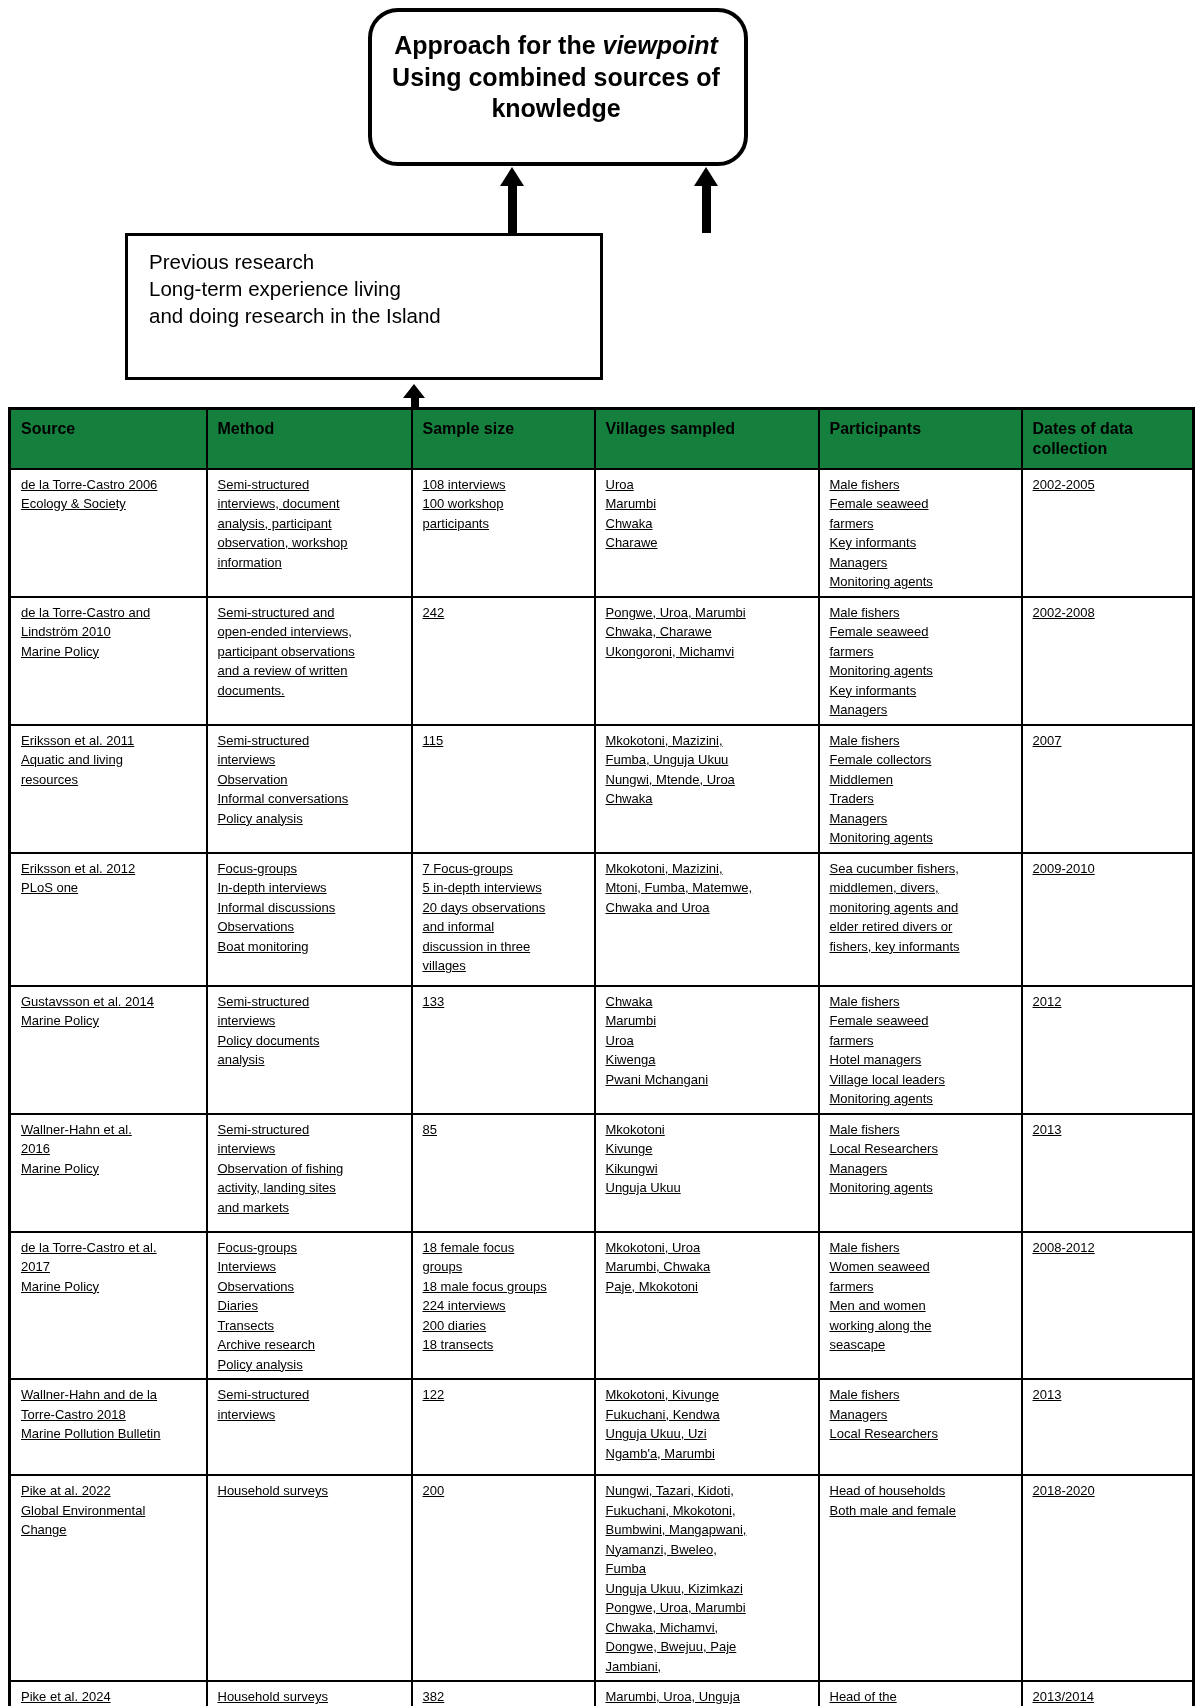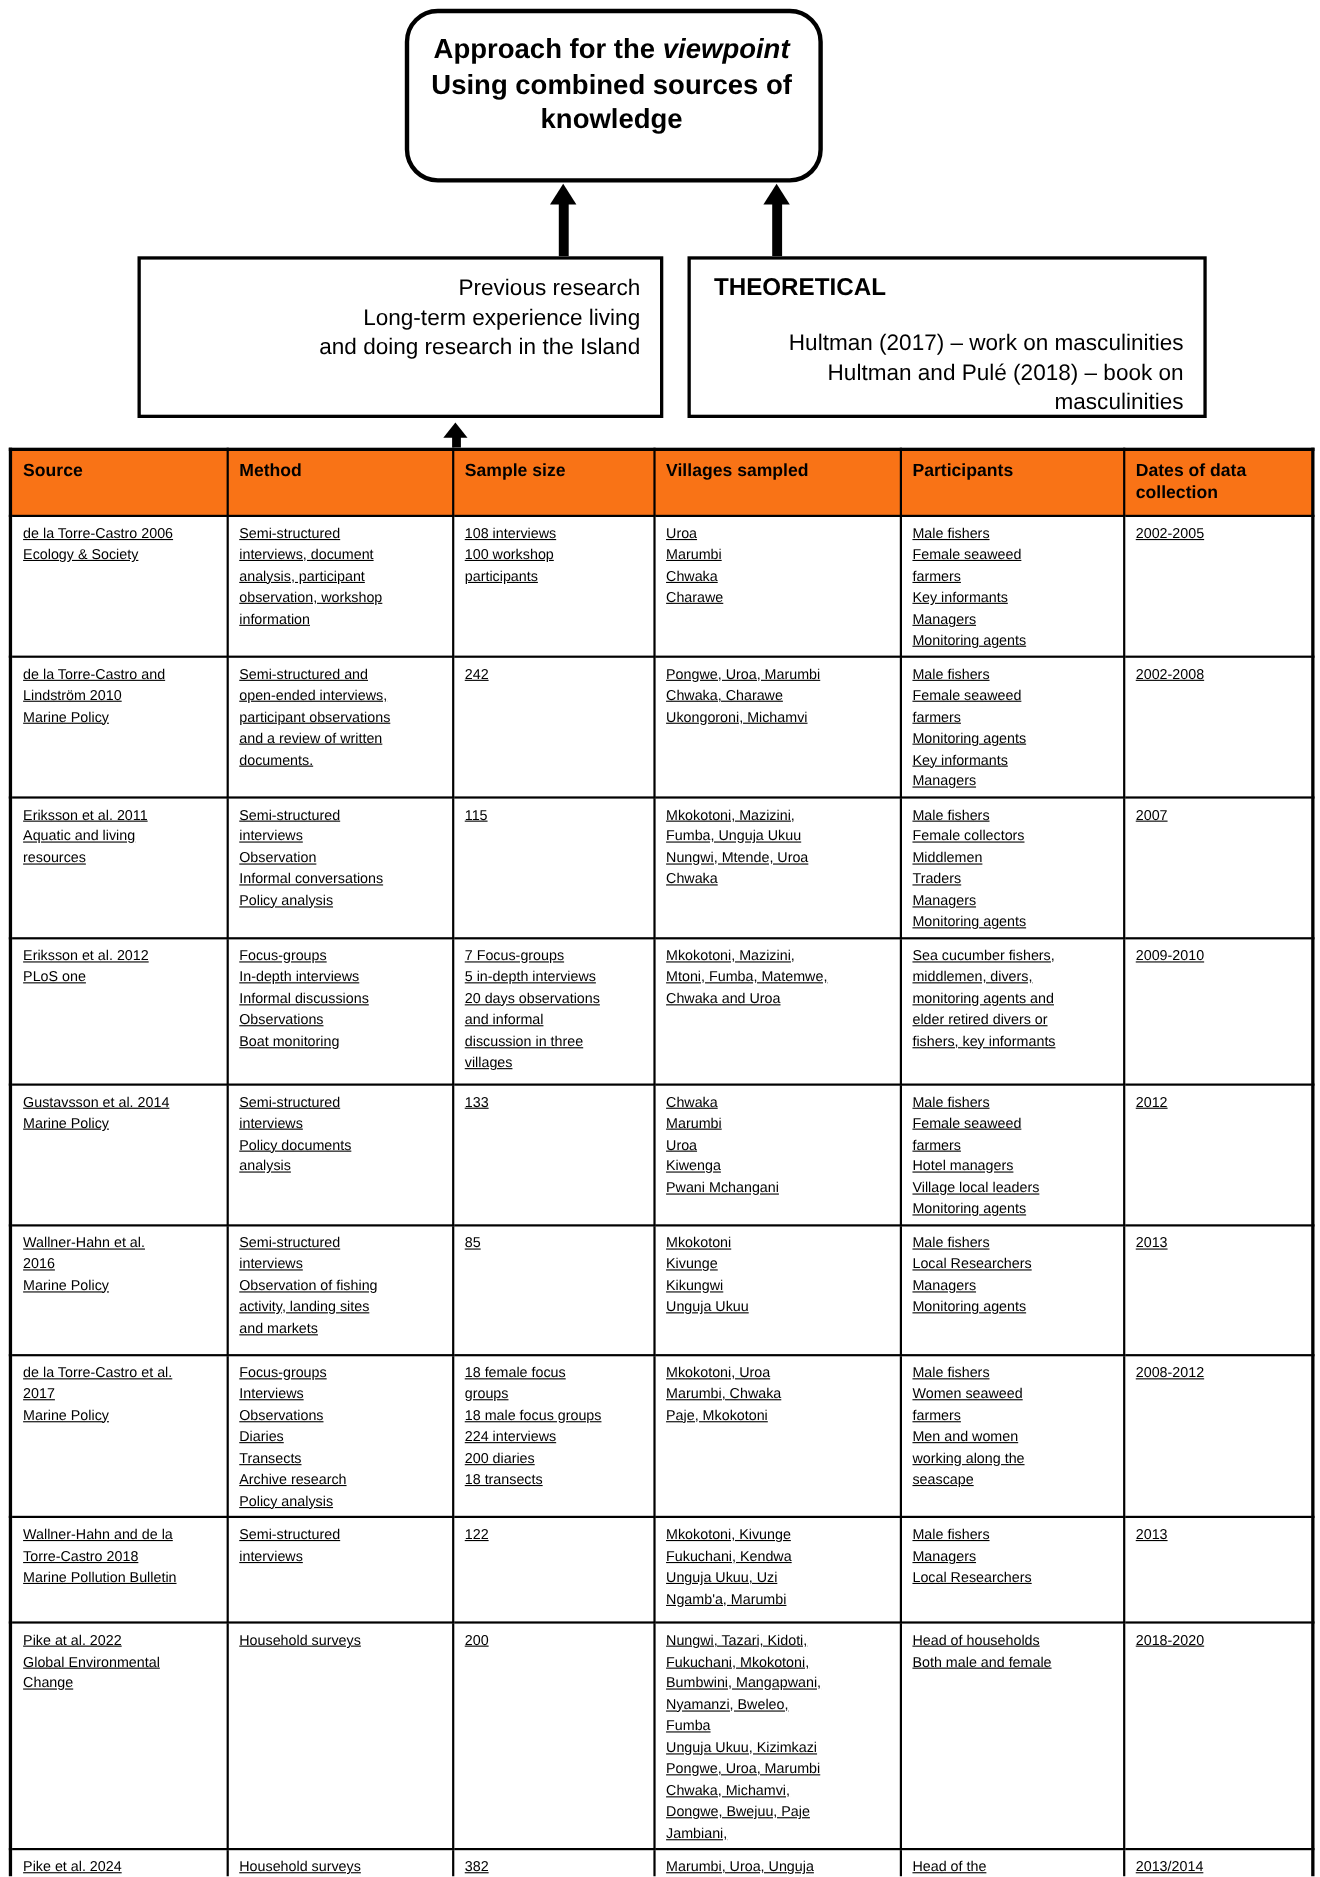--- a/index.html
+++ b/index.html
@@ -18,41 +18,41 @@
   .top-box .it { font-style: italic; }
 
   
   .src-box {
     position: absolute; top: 233px; height: 147px; border: 3px solid #000; background: #fff;
     padding: 12px 18px 0 21px;
   }
   .src-box.empirical { left: 125px; width: 478px; }
   .src-box.theoretical { left: 625px; width: 472px; }
   .src-box .box-title { font-size: 22px; font-weight: bold; margin-bottom: 24px; }
-  .src-box .box-body { font-size: 20.5px; line-height: 27px; white-space: pre-line; text-align: right; }
+  .src-box .box-body { font-size: 20.5px; line-height: 27px; white-space: pre-line; }
 
   
   .arrow-shaft { position: absolute; background: #000; }
   .arrow-head { position: absolute; width: 0; height: 0; border-left: 12px solid transparent; border-right: 12px solid transparent; }
   .a1-head { left: 500px; top: 167px; border-bottom: 19px solid #000; }
   .a1-shaft { left: 508px; top: 184px; width: 9px; height: 49px; }
   .a2-head { left: 694px; top: 167px; border-bottom: 19px solid #000; }
   .a2-shaft { left: 702px; top: 184px; width: 9px; height: 49px; }
   .a3-head { left: 403px; top: 384px; border-left-width: 11px; border-right-width: 11px; border-bottom: 14px solid #000; }
   .a3-shaft { left: 411px; top: 396px; width: 8px; height: 11px; }
 
   
   table.studies {
     position: absolute; left: 8px; top: 407px; width: 1184px;
     border-collapse: collapse; table-layout: fixed;
     border: 3px solid #000; background: #fff;
   }
   table.studies th, table.studies td { border: 2px solid #000; vertical-align: top; text-align: left; }
   table.studies th {
-    background: #f97316; font-size: 16px; font-weight: bold;
+    background: #15803d; font-size: 16px; font-weight: bold;
     padding: 9px 8px 0 10px; line-height: 20px;
   }
   table.studies td {
     font-size: 13px; line-height: 19.5px; white-space: pre-line;
     padding: 5px 8px 4px 10px;
     text-decoration: underline;
   }
   tr.hdr { height: 60px; }
 </style>
 </head>
@@ -69,26 +69,20 @@
   <div class="arrow-shaft a1-shaft"></div>
   <div class="arrow-head a2-head"></div>
   <div class="arrow-shaft a2-shaft"></div>
 
   <div class="src-box empirical">
     <p class="box-body">Previous research
 Long-term experience living
 and doing research in the Island</p>
   </div>
 
-  <div class="src-box theoretical">
-    <p class="box-title">THEORETICAL</p>
-    <p class="box-body">Hultman (2017) – work on masculinities
-Hultman and Pulé (2018) – book on
-masculinities</p>
-  </div>
 
   <div class="arrow-head a3-head"></div>
   <div class="arrow-shaft a3-shaft"></div>
 
   <table class="studies">
     <colgroup>
       <col style="width:197px">
         <col style="width:205px">
         <col style="width:183px">
       <col style="width:224px">

